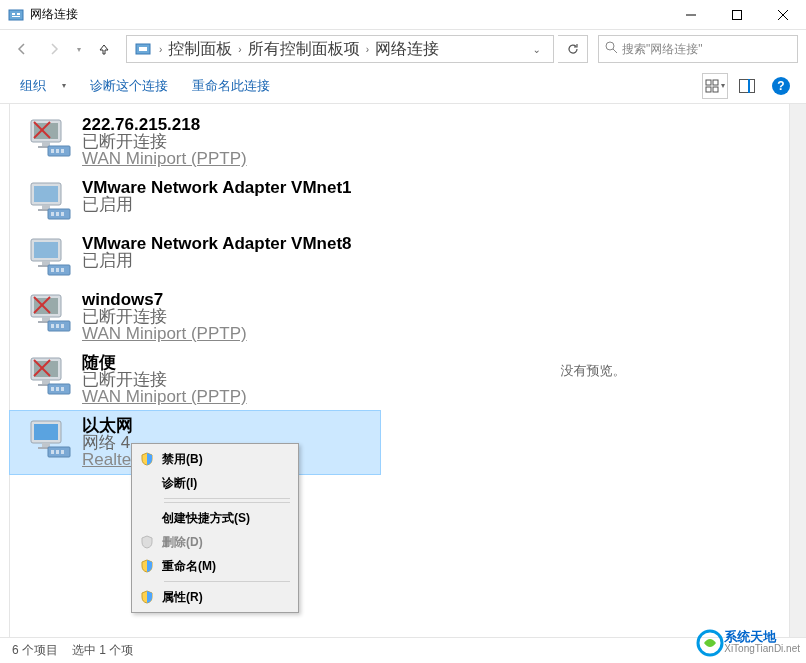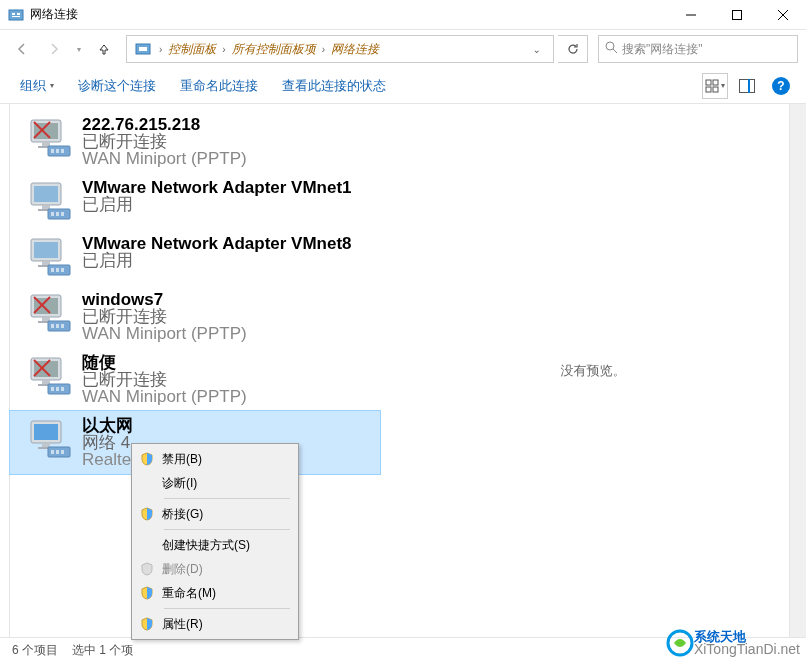--- a/index.html
+++ b/index.html
@@ -13,66 +13,66 @@
 .win-btn svg { width: 10px; height: 10px; }
 
 .addressbar { height: 38px; display: flex; align-items: center; padding: 4px 8px; gap: 4px; }
 .nav-btn { width: 28px; height: 28px; display: flex; align-items: center; justify-content: center; color: #999; }
 .nav-btn.enabled { color: #333; }
 .dropdown-arrow { width: 14px; height: 28px; display: flex; align-items: center; justify-content: center; color: #999; font-size: 8px; }
 .addr-up { margin-right: 4px; }
 .addr-path { flex: 1; border: 1px solid #ccc; height: 28px; display: flex; align-items: center; padding: 0 4px; background: #fff; }
 .addr-icon { width: 16px; height: 16px; margin: 0 4px; }
 .addr-sep { margin: 0 4px; color: #666; font-size: 10px; }
-.addr-item { font-size: 12px; color: #a16207; padding: 0 2px; font-style: italic; }
+.addr-item { font-size: 16px; color: #404040; padding: 0 2px; }
 .addr-end-dd { margin-left: auto; padding: 0 8px; color: #666; font-size: 10px; }
 .refresh-btn { width: 30px; height: 28px; border: 1px solid #ccc; border-left: none; display: flex; align-items: center; justify-content: center; }
 .search-box { width: 200px; height: 28px; border: 1px solid #ccc; margin-left: 6px; display: flex; align-items: center; padding: 0 6px; }
 .search-box input { border: none; outline: none; flex: 1; font-size: 12px; color: #666; background: transparent; }
 .search-box input::placeholder { color: #888; }
 .search-icon { color: #888; margin-right: 4px; }
 
 .toolbar { height: 36px; border-bottom: 1px solid #e5e5e5; display: flex; align-items: center; padding: 0 10px; gap: 4px; }
-.toolbar-btn { font-size: 13px; color: #1a66b3; padding: 4px 10px; display: flex; align-items: center; gap: 4px; }
+.toolbar-btn { font-size: 13px; color: #1a66b3; padding: 4px 10px; display: flex; align-items: center; gap: 16px; }
 .toolbar-btn .dd { font-size: 8px; color: #666; }
 .toolbar-spacer { flex: 1; }
 .toolbar-icon-btn { width: 30px; height: 26px; display: flex; align-items: center; justify-content: center; border: 1px solid transparent; }
 .toolbar-icon-btn.view { border: 1px solid #ccc; padding: 0 2px; width: auto; gap: 2px; }
 .help-icon { width: 18px; height: 18px; border-radius: 50%; background: #0078d7; color: #fff; display: flex; align-items: center; justify-content: center; font-size: 12px; font-weight: bold; }
 
 .content { display: flex; height: calc(100% - 30px - 38px - 36px - 26px); }
 .left-strip { width: 10px; border-right: 1px solid #e5e5e5; }
 .list-area { width: 370px; padding: 6px 0; }
 .preview-area { flex: 1; display: flex; align-items: center; justify-content: center; color: #666; font-size: 13px; text-align: center; }
 
 .net-item { display: flex; padding: 6px 10px 6px 18px; gap: 10px; align-items: flex-start; position: relative; }
 .net-item.selected { background: #cce8ff; outline: 1px solid #99d1ff; }
 .net-icon { width: 44px; height: 44px; position: relative; flex-shrink: 0; }
 .net-info { display: flex; flex-direction: column; font-size: 17px; line-height: 17px; }
 .net-name { color: #000; font-weight: bold; }
 .net-status { color: #666; }
-.net-device { color: #888; }
+.net-device { color: #888; text-decoration: underline; }
 
 .monitor-svg { width: 44px; height: 44px; }
 
 .context-menu { position: absolute; left: 131px; top: 443px; width: 168px; background: #f0f0f0; border: 1px solid #a0a0a0; box-shadow: 2px 2px 4px rgba(0,0,0,0.2); padding: 3px 2px; z-index: 100; }
-.ctx-item { display: flex; align-items: center; height: 24px; padding: 0 6px 0 4px; font-size: 12px; gap: 6px; position: relative; }
+.ctx-item { display: flex; align-items: center; height: 24px; padding: 0 6px 0 4px; font-size: 12px; gap: 6px; position: relative; font-weight: bold; }
 .ctx-item.disabled { color: #888; }
 .ctx-item.bold { font-weight: bold; }
 .ctx-icon { width: 18px; display: flex; align-items: center; justify-content: center; }
 .ctx-sep { height: 1px; background: #d0d0d0; margin: 3px 6px 3px 30px; }
 .shield-svg { width: 14px; height: 14px; }
 
 .statusbar { position: absolute; bottom: 0; left: 0; right: 0; height: 26px; border-top: 1px solid #e5e5e5; display: flex; align-items: center; padding: 0 12px; font-size: 12px; color: #555; gap: 14px; }
 
 .watermark { position: absolute; right: 6px; bottom: 6px; display: flex; align-items: center; font-size: 11px; z-index: 50; }
 .watermark .wm-logo { width: 28px; height: 28px; }
 .watermark .wm-text { display: flex; flex-direction: column; line-height: 12px; }
 .watermark .wm-cn { color: #0066cc; font-weight: bold; font-size: 13px; }
-.watermark .wm-en { color: #888; font-size: 14px; text-align: right; }
+.watermark .wm-en { color: #888; font-size: 10px; text-align: right; }
 
 .scrollbar-placeholder { position: absolute; right: 0; top: 104px; bottom: 26px; width: 17px; background: #f0f0f0; border-left: 1px solid #e5e5e5; }
 </style>
 </head>
 <body>
 
 <div class="titlebar">
   <span class="title-icon">
     <svg viewBox="0 0 16 16">
         <rect x="1" y="3" width="14" height="10" fill="#6ba8d8" stroke="#3a7ab5"></rect>
@@ -146,21 +146,20 @@
   </div>
 </div>
 
 <div class="toolbar">
   <div class="toolbar-btn">
       <span>组织</span>
       <span class="dd">▾</span>
     </div>
   <div class="toolbar-btn">诊断这个连接</div>
   <div class="toolbar-btn">重命名此连接</div>
-  <div class="toolbar-btn">查看此连接的状态</div>
   <div class="toolbar-spacer"></div>
   <div class="toolbar-icon-btn view">
       <svg width="14" height="14" viewBox="0 0 14 14">
         <rect x="1" y="1" width="5" height="5" fill="none" stroke="#555"></rect>
         <rect x="8" y="1" width="5" height="5" fill="none" stroke="#555"></rect>
         <rect x="1" y="8" width="5" height="5" fill="none" stroke="#555"></rect>
         <rect x="8" y="8" width="5" height="5" fill="none" stroke="#555"></rect>
       </svg>
       <span style="font-size:8px;color:#666">▾</span>
     </div>
@@ -305,29 +304,20 @@
           <path d="M7 1 L12 3 L12 7 Q12 12 7 13 Z" fill="#4da6ff"></path>
         </svg>
       </span>
       <span>禁用(B)</span>
     </div>
   <div class="ctx-item">
       <span class="ctx-icon"></span>
       <span>诊断(I)</span>
     </div>
   <div class="ctx-sep"></div>
-  <div class="ctx-item">
-      <span class="ctx-icon">
-        <svg class="shield-svg" viewBox="0 0 14 14">
-          <path d="M7 1 L12 3 L12 7 Q12 12 7 13 Q2 12 2 7 L2 3 Z" fill="#ffd24d" stroke="#c9a030"></path>
-          <path d="M7 1 L12 3 L12 7 Q12 12 7 13 Z" fill="#4da6ff"></path>
-        </svg>
-      </span>
-      <span>桥接(G)</span>
-    </div>
   <div class="ctx-sep"></div>
   <div class="ctx-item">
       <span class="ctx-icon"></span>
       <span>创建快捷方式(S)</span>
     </div>
   <div class="ctx-item disabled">
       <span class="ctx-icon">
         <svg class="shield-svg" viewBox="0 0 14 14">
           <path d="M7 1 L12 3 L12 7 Q12 12 7 13 Q2 12 2 7 L2 3 Z" fill="#ddd" stroke="#bbb"></path>
         </svg>

